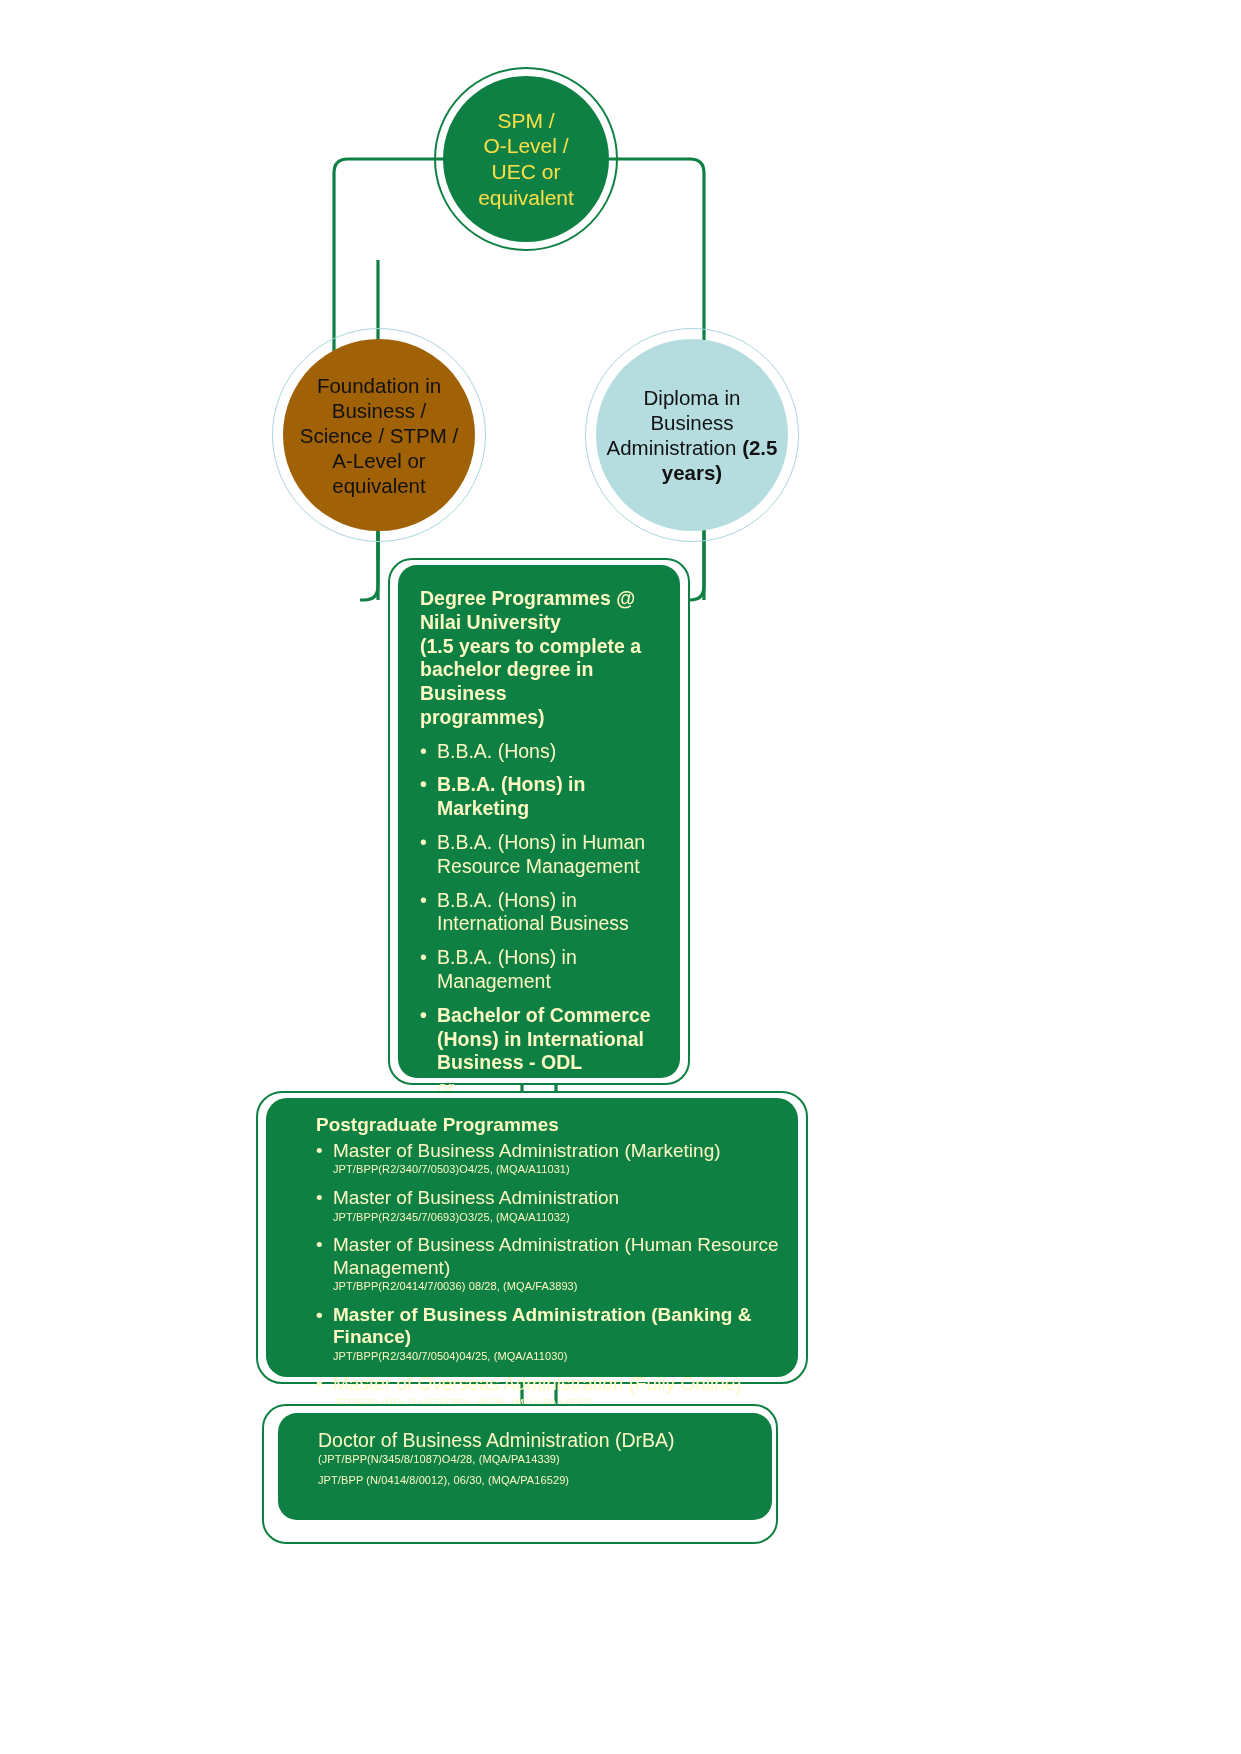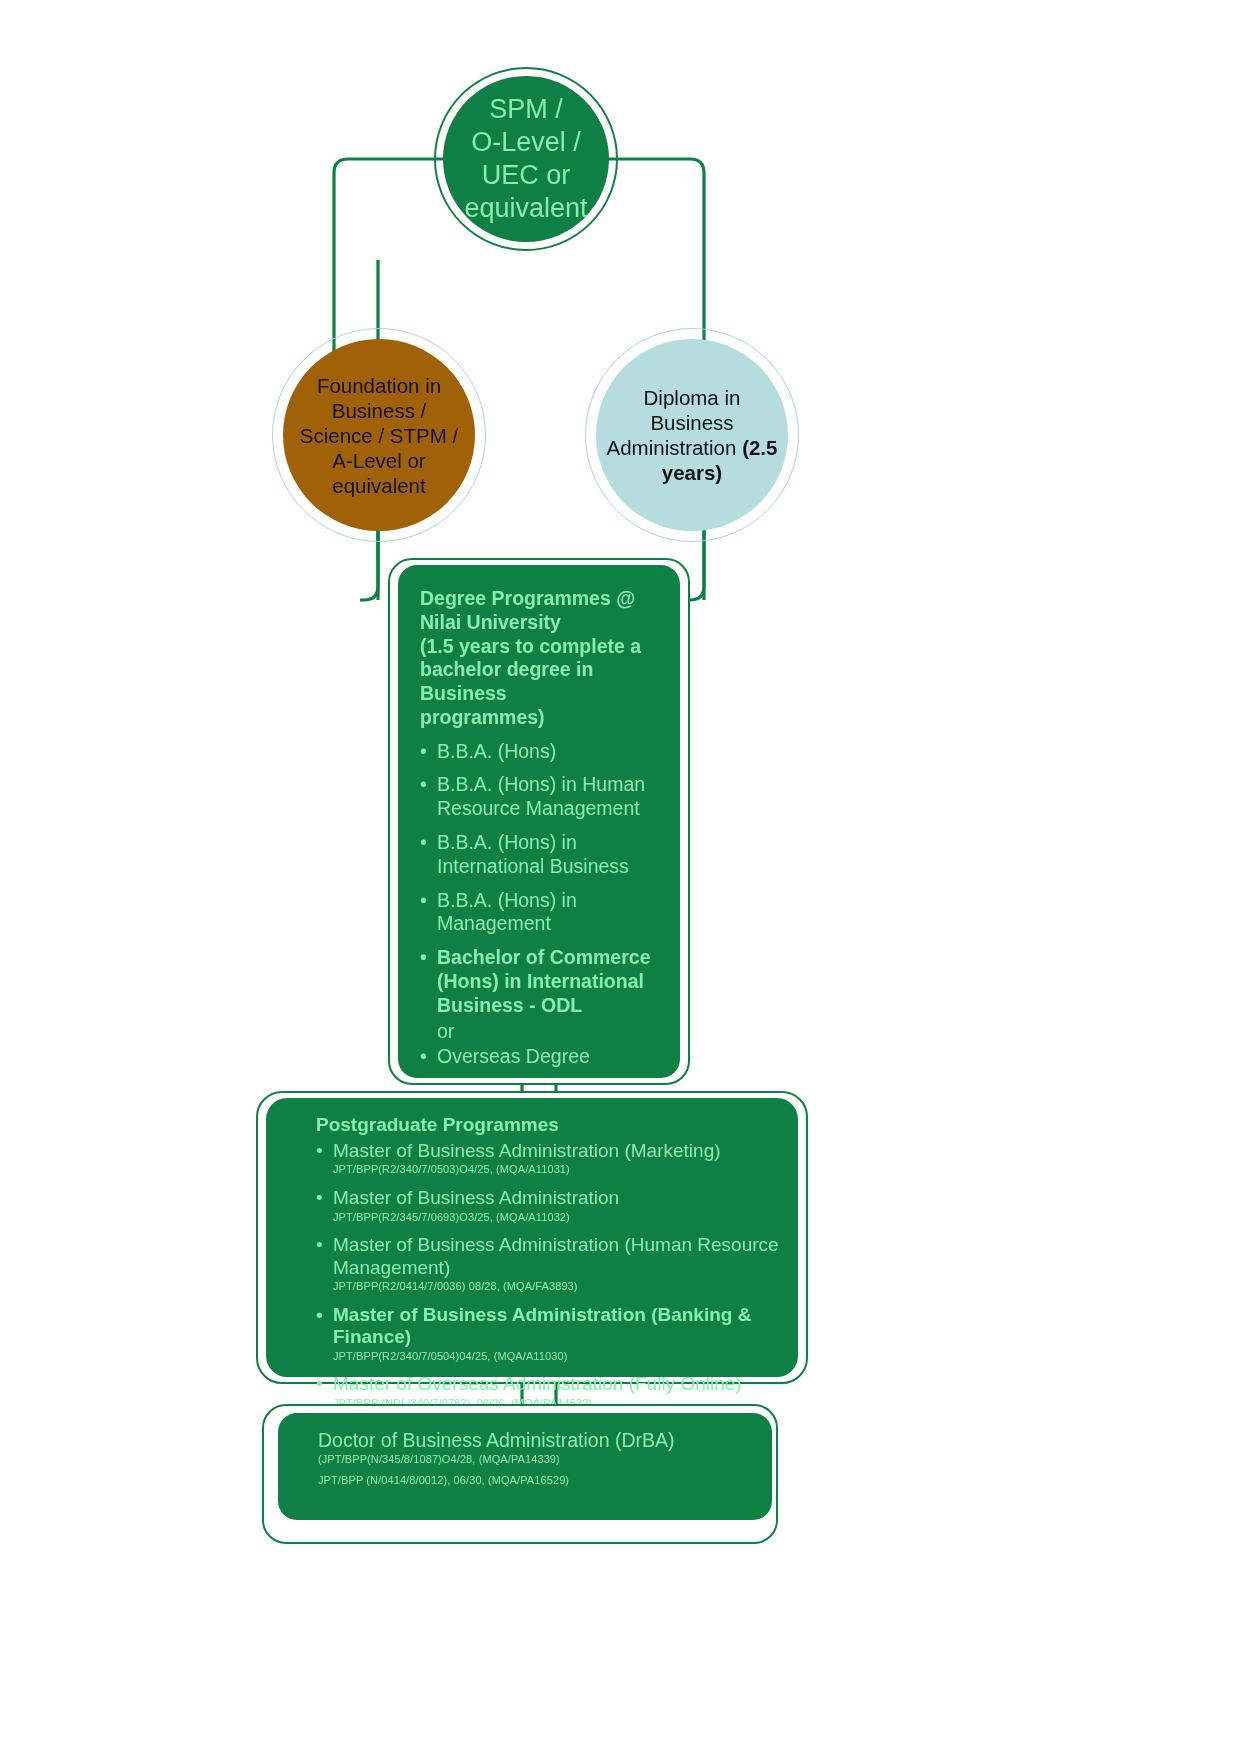--- a/index.html
+++ b/index.html
@@ -57,22 +57,22 @@
     line-height: 1.22;
   }
 
   #node-spm {
     left: 434px; top: 67px; width: 184px; height: 184px;
   }
   #node-spm .ring { border: 2px solid #0E8043; }
   #node-spm .disc {
     left: 9px; top: 9px; width: 166px; height: 166px;
     background: #0E8043;
-    color: #86efac;
-    font-size: 27px;
+    color: #fde047;
+    font-size: 21px;
   }
 
   #node-foundation {
     left: 272px; top: 328px; width: 214px; height: 214px;
   }
   #node-foundation .ring { border: 1.6px solid #A9D6DD; }
   #node-foundation .disc {
     left: 11px; top: 11px; width: 192px; height: 192px;
     background: #a16207;
     color: #111111;
@@ -96,21 +96,21 @@
   .box-outer {
     position: absolute;
     box-sizing: border-box;
     border: 2px solid #0E8043;
     background: #ffffff;
   }
   .box-inner {
     position: absolute;
     box-sizing: border-box;
     background: #0E8043;
-    color: #86efac;
+    color: #fef9c3;
   }
 
   
   #box-degree-outer {
     left: 388px; top: 558px; width: 302px; height: 527px;
     border-radius: 24px;
   }
   #box-degree {
     left: 398px; top: 565px; width: 282px; height: 513px;
     border-radius: 19px;
@@ -252,20 +252,21 @@
         <span class="yrs">(2.5 years)</span>
       </span>
     </div>
   </div>
 
   <div class="box-outer" id="box-degree-outer"></div>
   <div class="box-inner" id="box-degree">
     <div class="heading">Degree Programmes @<br>Nilai University<br>(1.5 years to complete a<br>bachelor degree in Business<br>programmes)</div>
     <ul class="plist">
         <li class="bulleted"><span>B.B.A. (Hons)</span></li>
+        <li class="bulleted bold"><span>B.B.A. (Hons) in Marketing</span></li>
         <li class="bulleted"><span>B.B.A. (Hons) in Human Resource Management</span></li>
         <li class="bulleted"><span>B.B.A. (Hons) in International Business</span></li>
         <li class="bulleted"><span>B.B.A. (Hons) in Management</span></li>
         <li class="bulleted bold tight"><span>Bachelor of Commerce (Hons) in International Business - ODL</span></li>
         <li class="nobullet tight"><span>or</span></li>
         <li class="bulleted"><span>Overseas Degree</span></li>
       </ul>
   </div>
 
   <div class="box-outer" id="box-pg-outer"></div>

